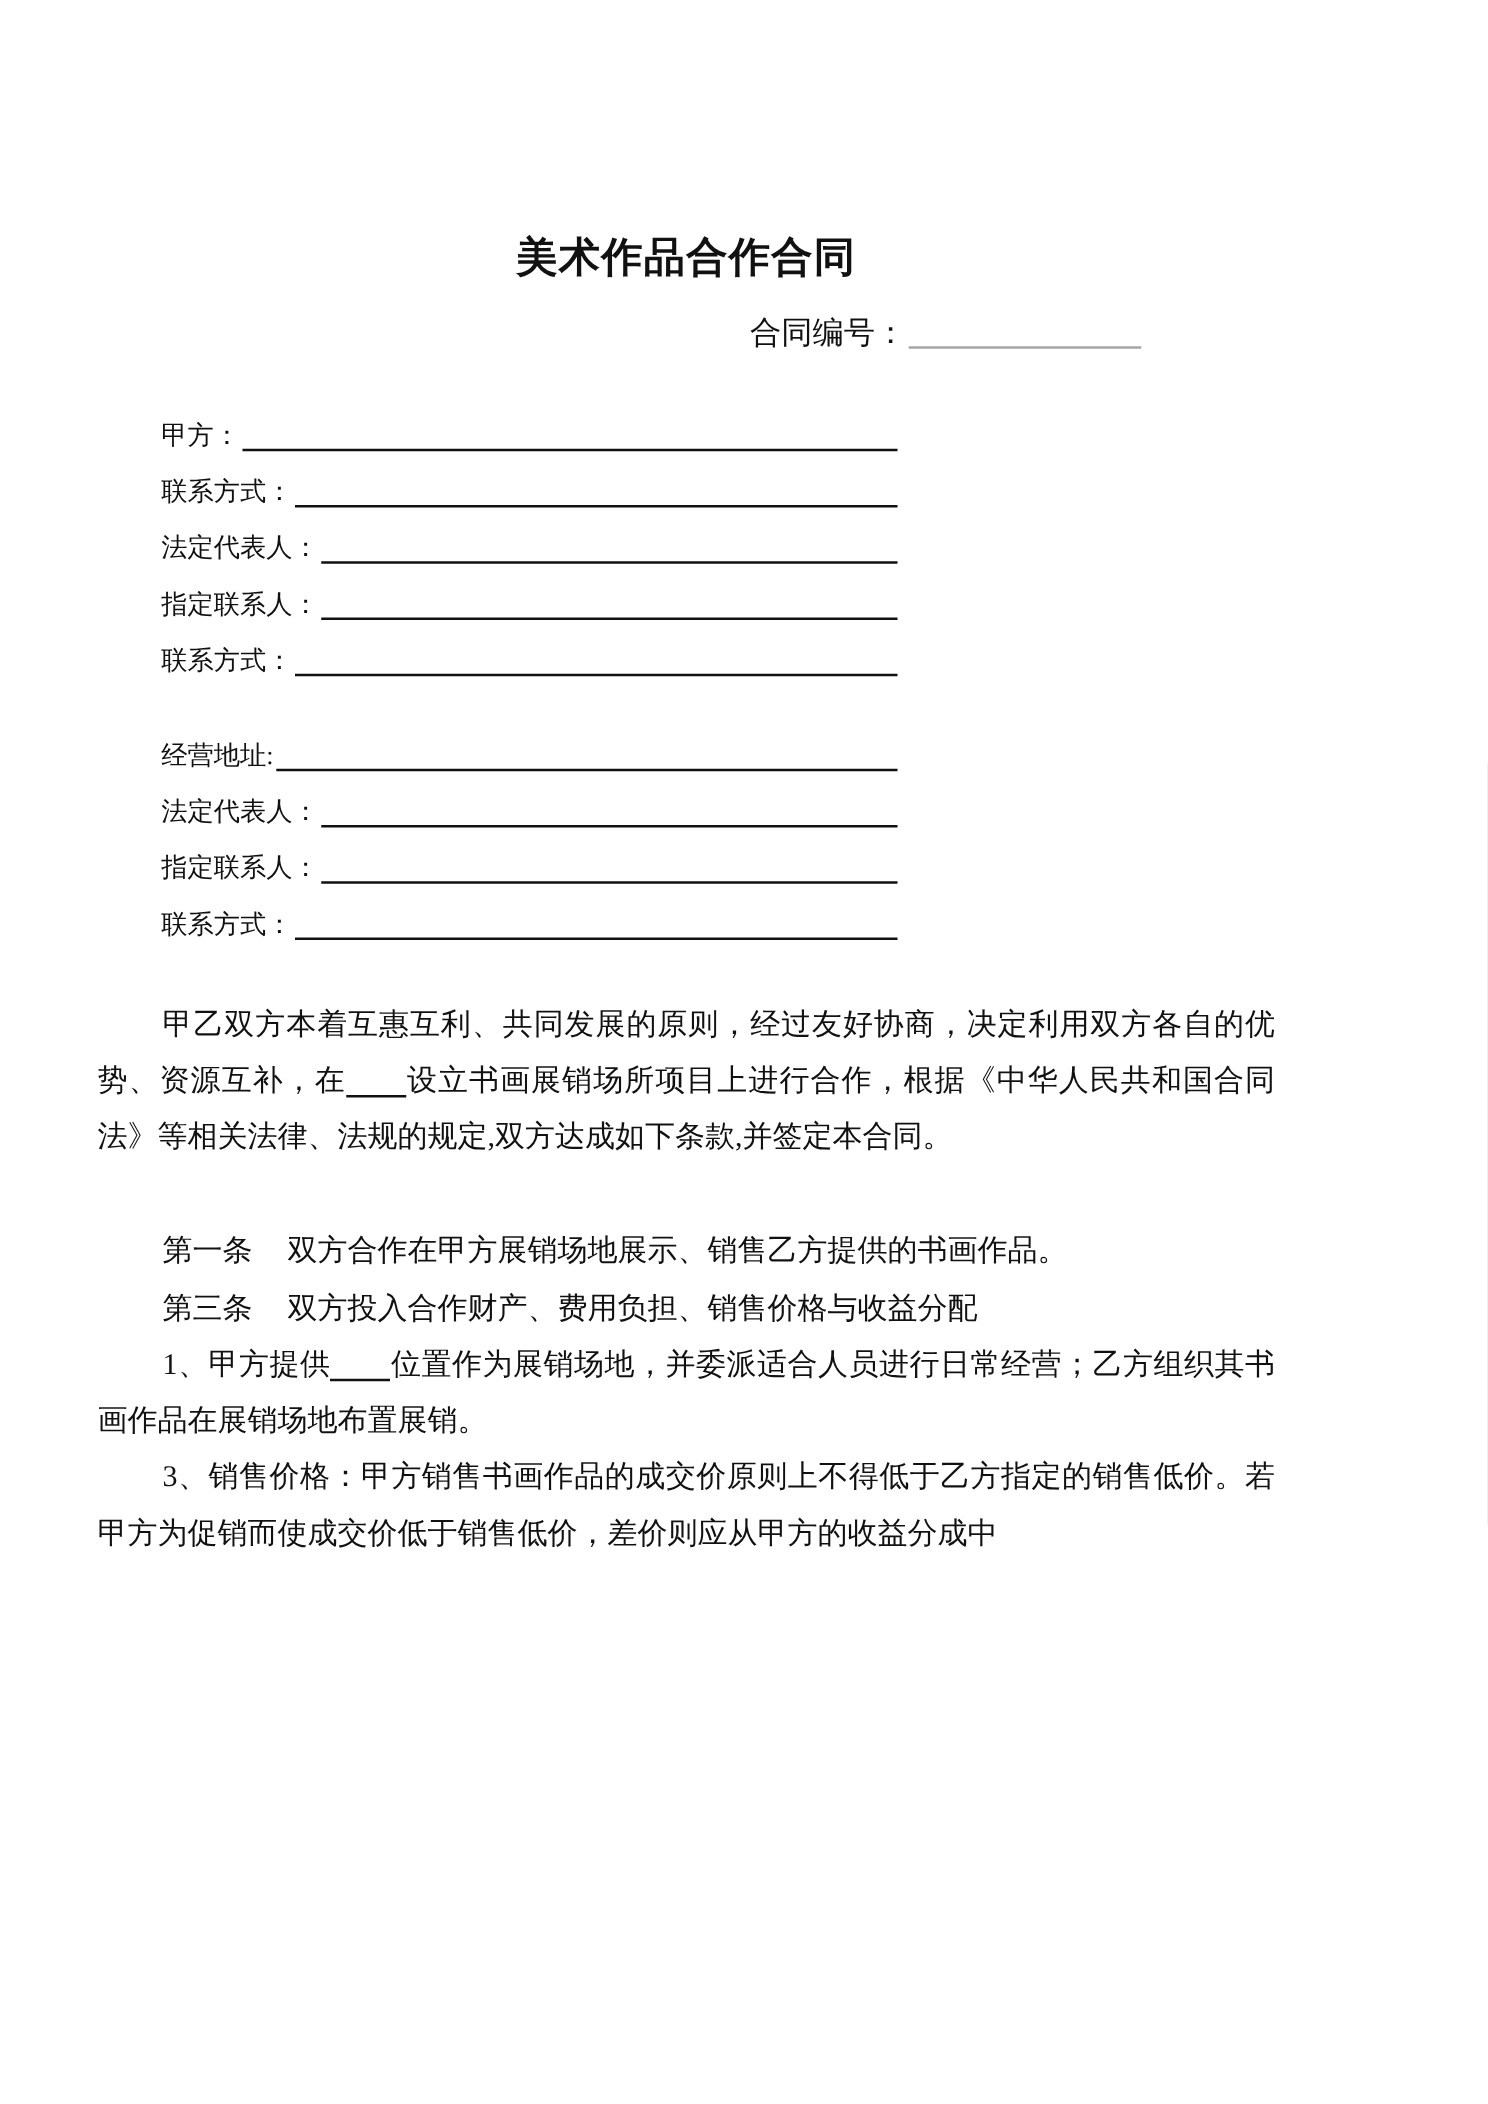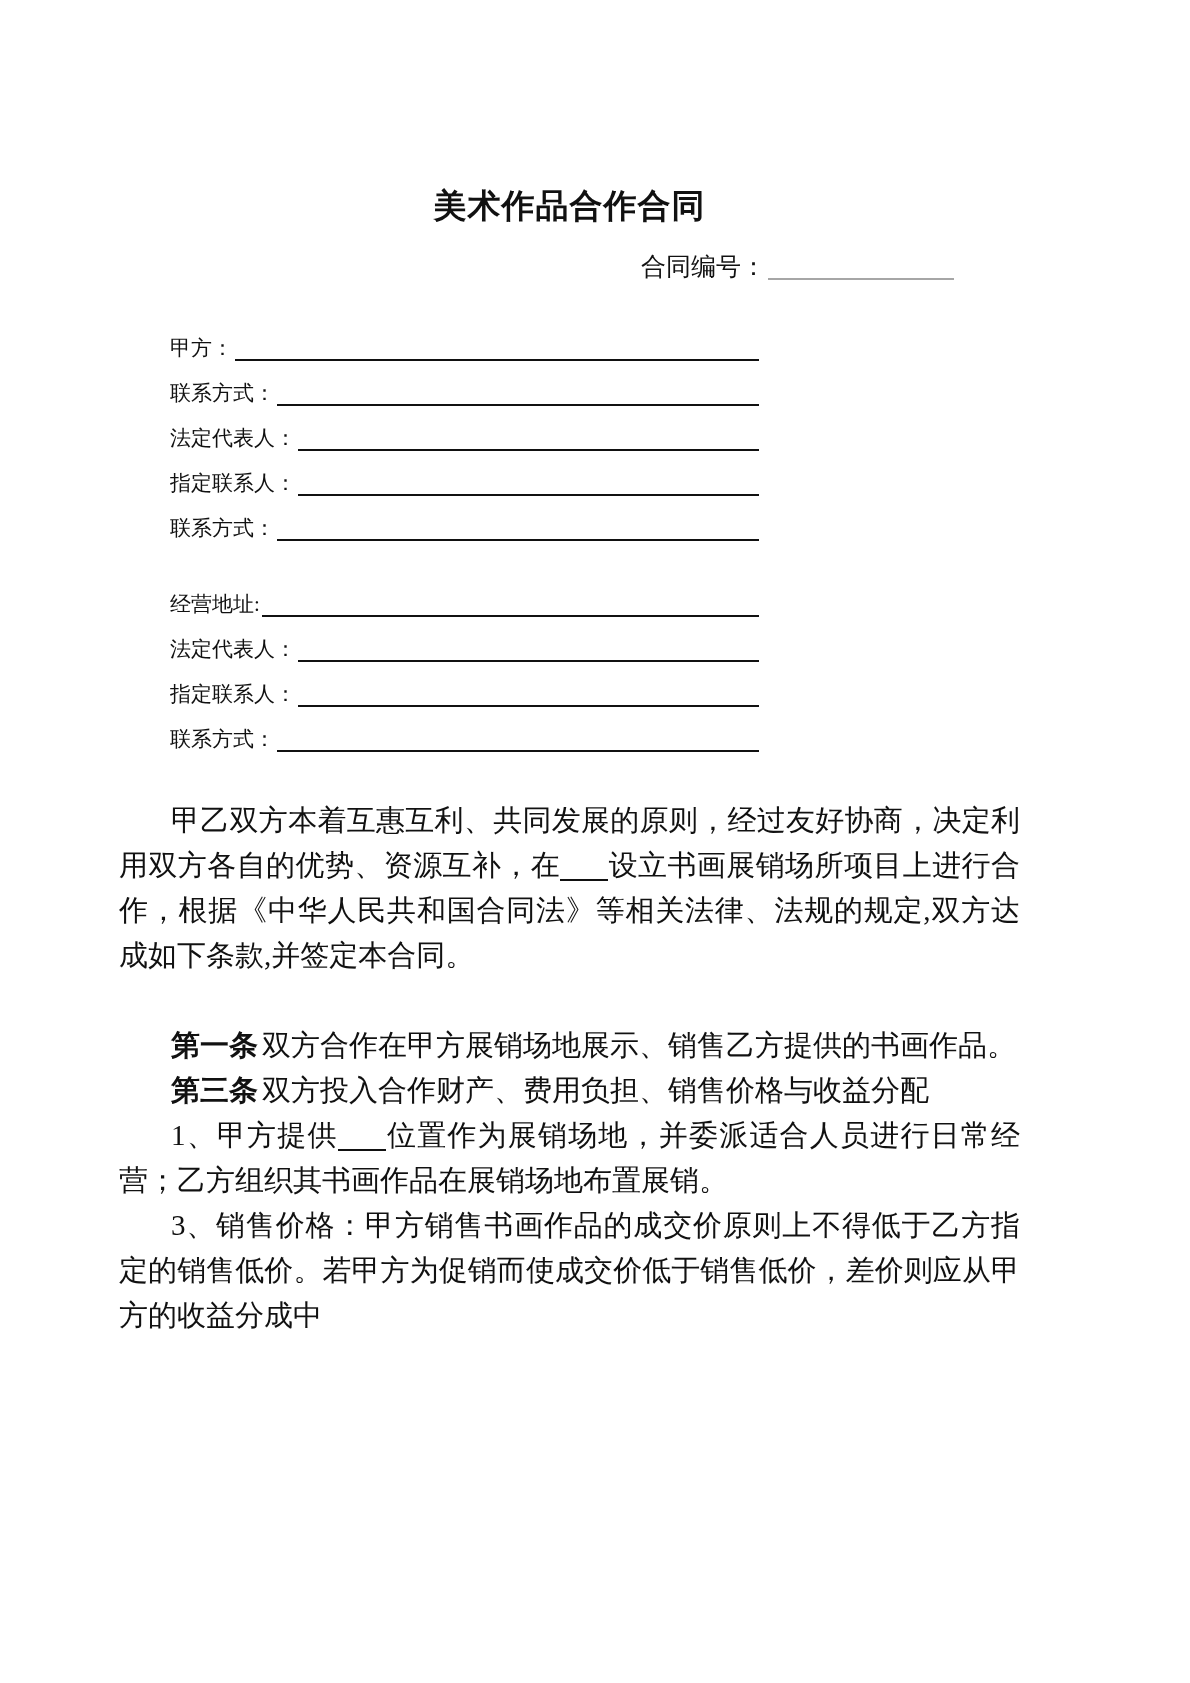--- a/index.html
+++ b/index.html
@@ -3,21 +3,21 @@
 <meta charset="utf-8">
 <style>
   html,body{margin:0;padding:0;background:#e8e8e8;}
   .page{
     position:relative;
     width:1190px;height:1683px;
     margin:0 auto;
     background:#ffffff;
     color:#111;
     box-sizing:border-box;
-    padding:183px 170px 0 119px;
+    padding:183px 170px 0 78px;
     font-family:"Liberation Serif","DejaVu Serif",serif;
     overflow:hidden;
   }
   .title{
     margin:0;
     font-family:"Liberation Sans","DejaVu Sans",sans-serif;
     font-weight:bold;
     font-size:33px;
     line-height:45px;
     text-align:center;
@@ -55,30 +55,30 @@
   }
   .f-line{
     flex:1 1 auto;
     height:0;
     border-bottom:2px solid #111;
     margin-bottom:4px;
     margin-left:2px;
   }
   .body-text{
     margin-top:42px;
-    font-size:29px;
+    font-size:24px;
     line-height:45px;
     text-align:justify;
   }
   .para{margin:0;text-indent:52px;}
   .clause-start{margin-top:45px;}
   .clause-no{
     font-family:"Liberation Sans","DejaVu Sans",sans-serif;
-    font-weight:bold;
-    margin-right:4px;
+    font-weight:normal;
+    margin-right:28px;
   }
   .blank{
     display:inline-block;
     height:2px;
     border-bottom:2px solid #111;
     vertical-align:-6px;
   }
 </style>
 </head>
 <body>

